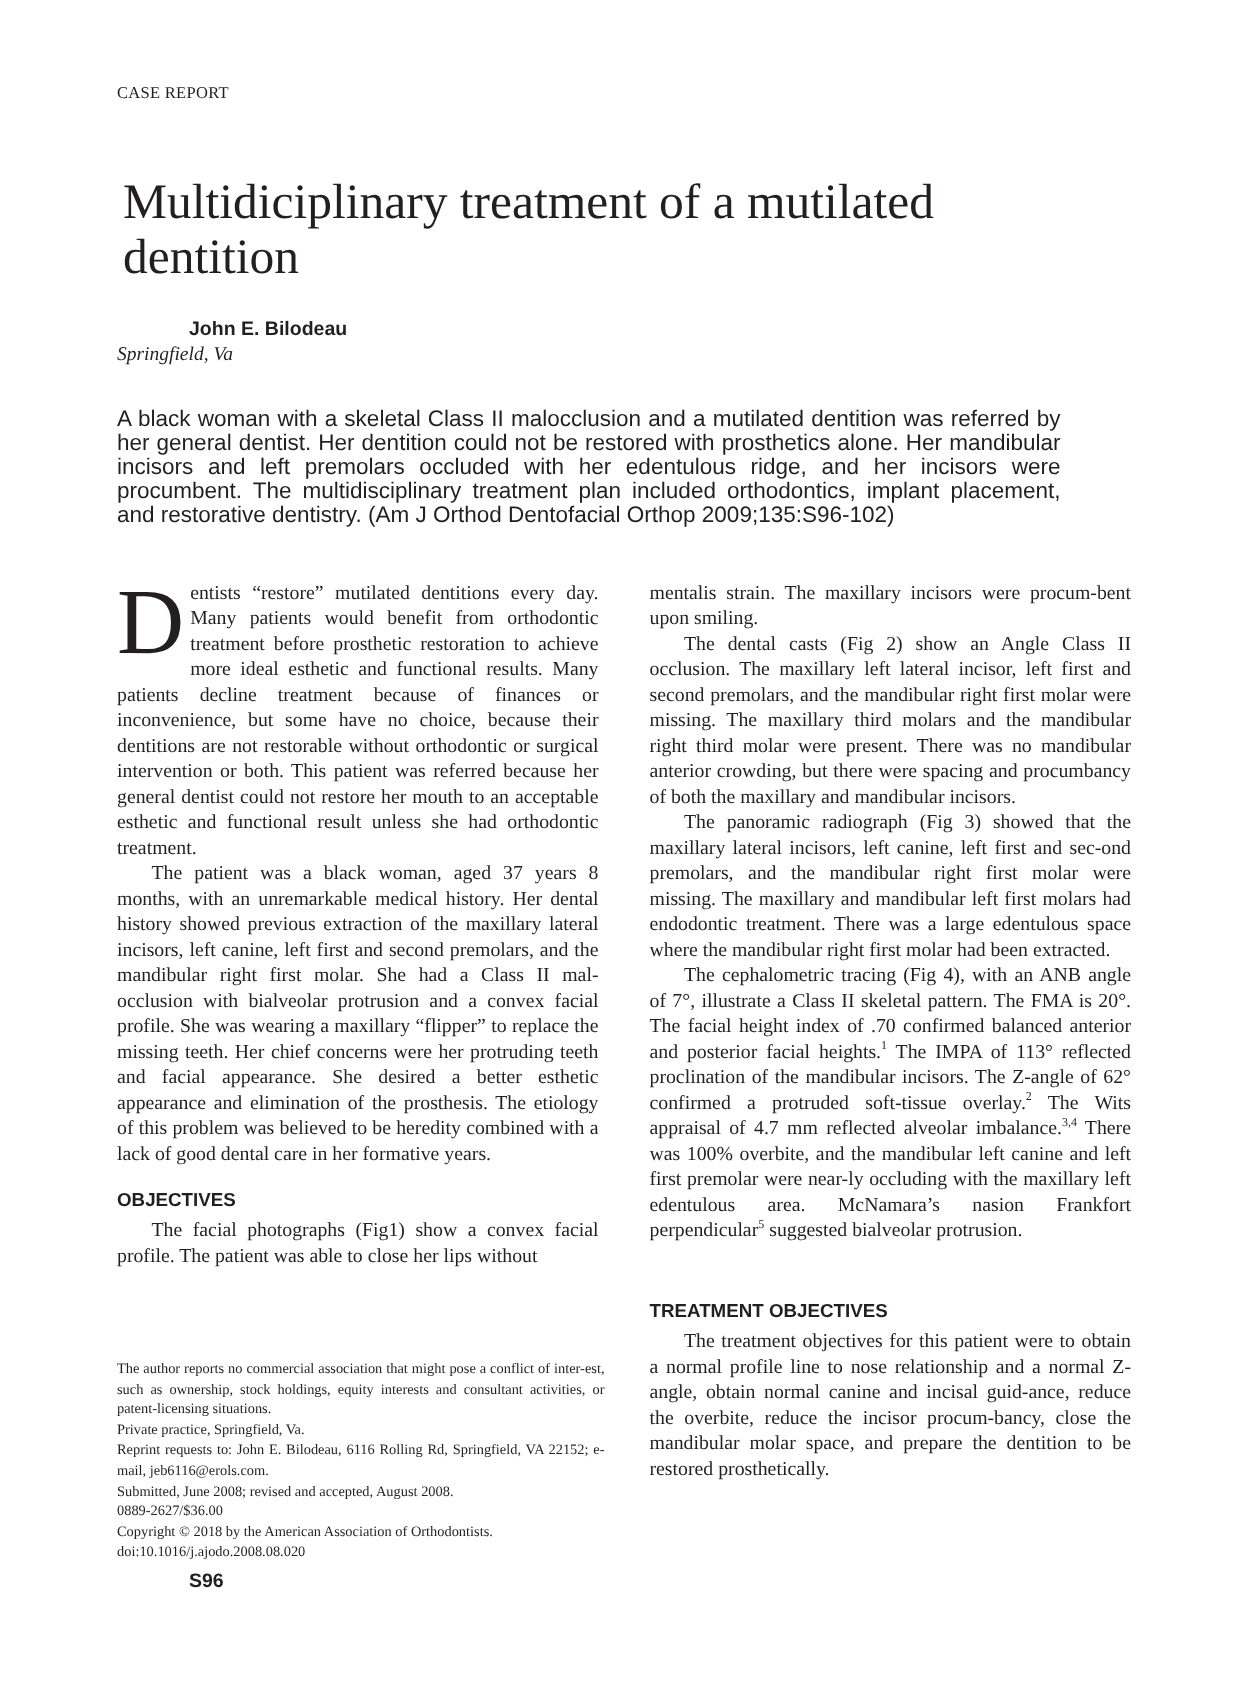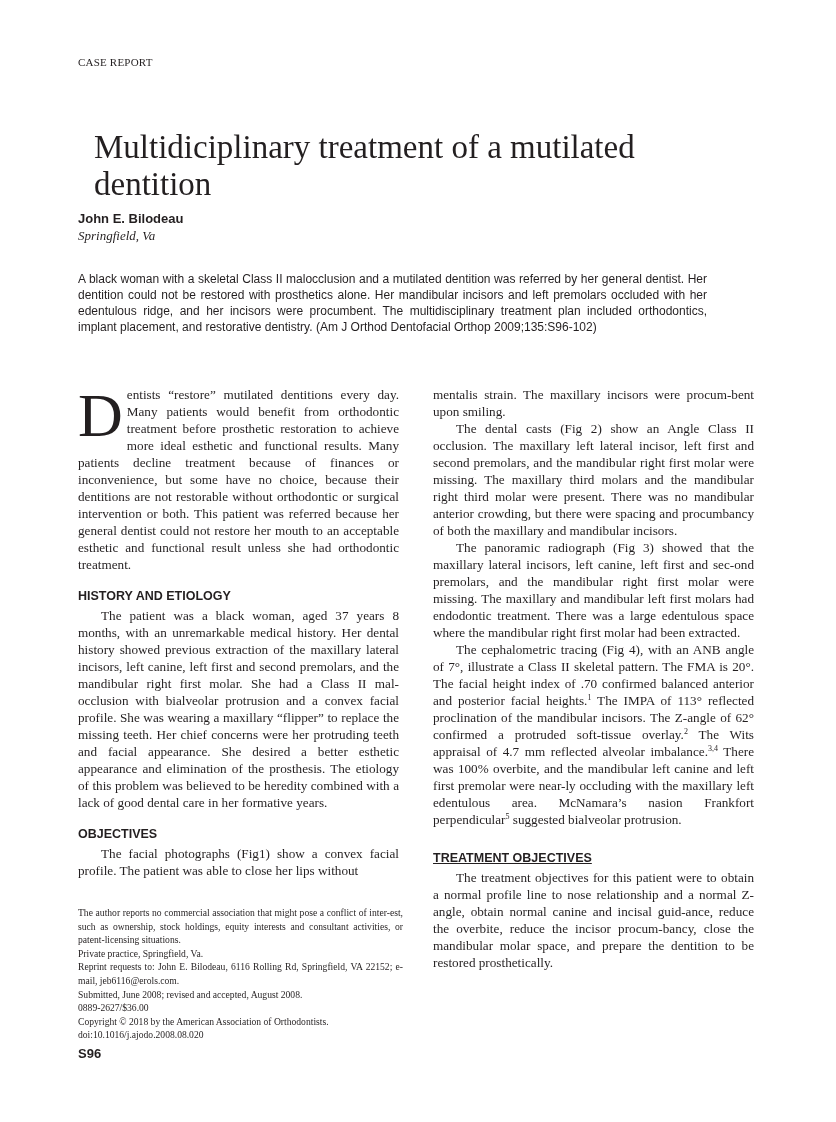--- a/index.html
+++ b/index.html
@@ -1,25 +1,25 @@
 <!DOCTYPE html>
 <html><head>
 <meta charset="utf-8">
 <style>
   html, body { margin: 0; padding: 0; background: #ffffff; }
   body { width: 836px; height: 1122px; position: relative; overflow: hidden; color: #231f20; }
   .serif { font-family: "Liberation Serif", "DejaVu Serif", serif; }
-  .sans { font-family: "Liberation Sans", "DejaVu Sans", sans-serif; }
+  .sans { font-family: "Liberation Sans", "DejaVu Sans", sans-serif; margin-left: 48px; }
 
   .section-label { position: absolute; left: 78px; top: 56px; font-size: 11px; letter-spacing: 0.2px; }
-  .title { position: absolute; left: 78px; top: 113px; font-size: 33px; line-height: 37px; font-weight: normal; margin: 16px; width: 600px; }
+  .title { position: absolute; left: 78px; top: 113px; font-size: 33px; line-height: 37px; font-weight: normal; margin: 4px; width: 600px; }
   .author { position: absolute; left: 78px; top: 211px; font-size: 13px; font-weight: bold; }
   .affil { position: absolute; left: 78px; top: 228px; font-size: 13px; font-style: italic; }
 
-  .abstract { position: absolute; left: 78px; top: 272px; width: 629px; font-size: 12px; line-height: 15.9px; text-align: justify; margin: 0; }
+  .abstract { position: absolute; left: 78px; top: 272px; width: 629px; font-size: 15px; line-height: 15.9px; text-align: justify; margin: 0; }
 
   .col { position: absolute; width: 321px; font-size: 13.2px; line-height: 17px; }
   .col-left { left: 78px; top: 386px; }
   .col-right { left: 433px; top: 386px; }
   .col p { margin: 0; text-align: justify; }
   .col p.indent { text-indent: 23px; }
   .dropcap { float: left; font-size: 62px; line-height: 50px; margin: 4px 4px 0 0; height: 51px; }
   .heading { font-family: "Liberation Sans", "DejaVu Sans", sans-serif; font-weight: bold; font-size: 12.5px; margin: 15px 0 2px 0; }
 
   .footnotes { position: absolute; left: 78px; top: 906px; width: 325px; font-size: 9.6px; line-height: 13.6px; }
@@ -34,32 +34,31 @@
 <h1 class="title serif">Multidiciplinary treatment of a mutilated dentition</h1>
 <div class="author sans">John E. Bilodeau</div>
 <div class="affil serif">Springfield, Va</div>
 
 <p class="abstract sans">A black woman with a skeletal Class II malocclusion and a mutilated dentition was referred by her general dentist. Her dentition could not be restored with prosthetics alone. Her mandibular incisors and left premolars occluded with her edentulous ridge, and her incisors were procumbent. The multidisciplinary treatment plan included orthodontics, implant placement, and restorative dentistry. (Am J Orthod Dentofacial Orthop 2009;135:S96-102)</p>
 
 <div class="col col-left serif">
   <p>
     <span class="dropcap">D</span><span>entists “restore” mutilated dentitions every day. Many patients would benefit from orthodontic treatment before prosthetic restoration to achieve more ideal esthetic and functional results. Many patients decline treatment because of finances or inconvenience, but some have no choice, because their dentitions are not restorable without orthodontic or surgical intervention or both. This patient was referred because her general dentist could not restore her mouth to an acceptable esthetic and functional result unless she had orthodontic treatment.</span>
   </p>
-  <div class="heading">HISTORY AND ETIOLOGY</div>
   <p class="indent">The patient was a black woman, aged 37 years 8 months, with an unremarkable medical history. Her dental history showed previous extraction of the maxillary lateral incisors, left canine, left first and second premolars, and the mandibular right first molar. She had a Class II mal-occlusion with bialveolar protrusion and a convex facial profile.  She was wearing a maxillary “flipper” to replace the missing teeth. Her chief concerns were her protruding teeth and facial appearance. She desired a better esthetic appearance and elimination of the prosthesis. The etiology of this problem was believed to be heredity combined with a lack of good dental care in her formative years.</p>
   <div class="heading">OBJECTIVES</div>
   <p class="indent">The facial photographs (Fig1) show a convex facial profile. The patient was able to close her lips without</p>
 </div>
 
 <div class="col col-right serif">
   <p>mentalis strain. The maxillary incisors were procum-bent upon smiling.</p>
   <p class="indent">The dental casts (Fig 2) show an Angle Class II occlusion. The maxillary left lateral incisor, left first and second premolars, and the mandibular right first molar were missing. The maxillary third molars and the mandibular right third molar were present. There was no mandibular anterior crowding, but there were spacing and procumbancy of both the maxillary and mandibular incisors.</p>
   <p class="indent">The panoramic radiograph (Fig 3) showed that the maxillary lateral incisors, left canine, left first and sec-ond premolars, and the mandibular right first molar were missing. The maxillary and mandibular left first molars had endodontic treatment. There was a large edentulous space where the mandibular right first molar had been extracted.</p>
   <p class="indent"><span>The cephalometric tracing (Fig 4), with an ANB angle of 7°,  illustrate a Class II skeletal pattern. The FMA is 20°. The facial height index of .70 confirmed balanced anterior and posterior facial heights.</span><sup>1</sup><span> The IMPA of 113° reflected proclination of the mandibular incisors. The Z-angle of 62° confirmed a protruded soft-tissue overlay.</span><sup>2</sup><span> The Wits appraisal of 4.7 mm reflected alveolar imbalance.</span><sup>3,4</sup><span> There was 100% overbite, and the mandibular left canine and left first premolar were near-ly occluding with the maxillary left edentulous area. McNamara’s nasion Frankfort perpendicular</span><sup>5</sup><span> suggested bialveolar protrusion.</span></p>
-  <div class="heading" style="margin-top:22px;text-decoration:underline;">TREATMENT OBJECTIVES</div>
+  <div class="heading" style="margin-top:38px;">TREATMENT OBJECTIVES</div>
   <p class="indent">The treatment objectives for this patient were to obtain a normal profile line to nose relationship and a normal Z-angle, obtain normal canine and incisal guid-ance, reduce the overbite, reduce the incisor procum-bancy, close the mandibular molar space, and prepare the dentition to be restored prosthetically.</p>
 </div>
 
 <div class="footnotes serif">
   <div>The author reports no commercial association that might pose a conflict of inter-est, such as ownership, stock holdings, equity interests and consultant activities, or patent-licensing situations.</div>
   <div>Private practice, Springfield, Va.</div>
   <div>Reprint requests to: John E. Bilodeau, 6116 Rolling Rd, Springfield, VA 22152; e-mail, jeb6116@erols.com.</div>
   <div>Submitted, June 2008; revised and accepted, August 2008.</div>
   <div>0889-2627/$36.00</div>
   <div>Copyright © 2018 by the American Association of Orthodontists.</div>

